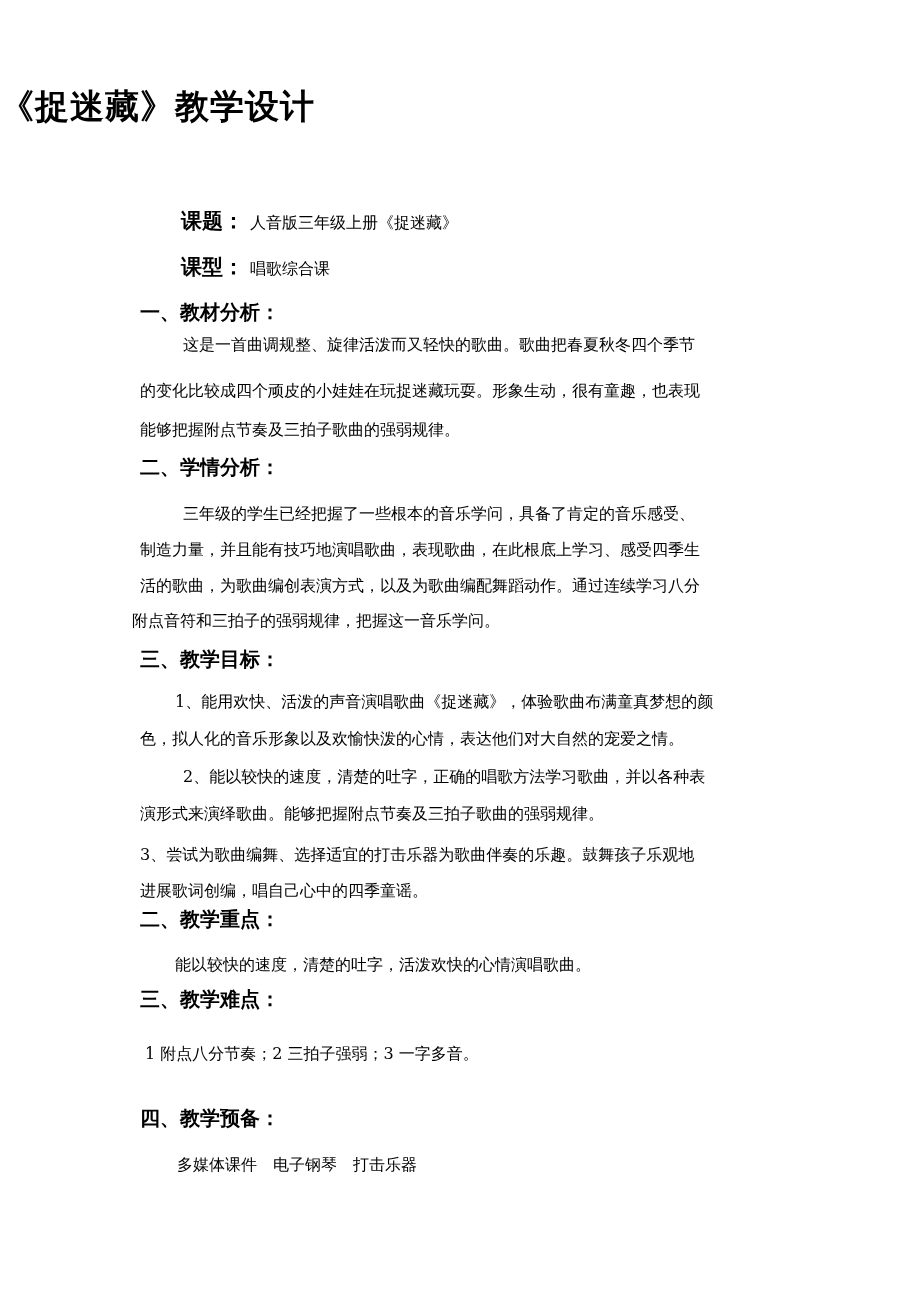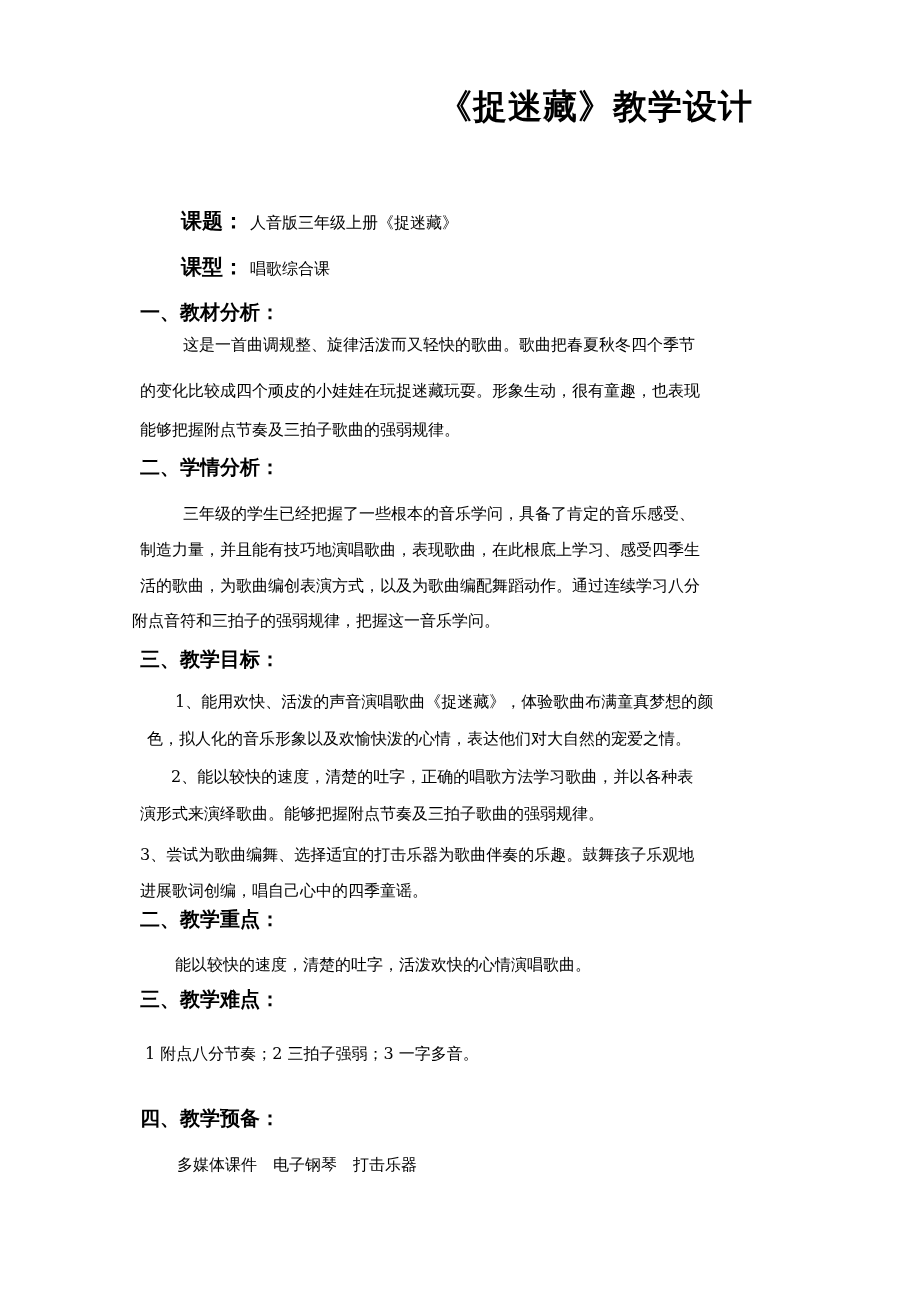--- a/index.html
+++ b/index.html
@@ -18,21 +18,21 @@
     .page {
       position: absolute;
       left: 0; top: 0;
       width: 920px;
       height: 1302px;
     }
     .abs { position: absolute; white-space: nowrap; }
     .title {
       left: 0; width: 753px;
       top: 84px;
-      text-align: right;
+      text-align: left;
       font-family: "DejaVu Sans", "Liberation Sans", sans-serif;
       font-weight: bold;
       font-size: 34px;
       line-height: 44px;
       letter-spacing: 1px;
     }
     .meta-label {
       font-family: "DejaVu Sans", "Liberation Sans", sans-serif;
       font-weight: bold;
       font-size: 21px;
@@ -76,22 +76,22 @@
   <div class="abs line" style="left:140px; top:413px;">能够把握附点节奏及三拍子歌曲的强弱规律。</div>
 
   <div class="abs heading" style="top:453px;">二、学情分析：</div>
   <div class="abs line" style="left:183px; top:497px;">三年级的学生已经把握了一些根本的音乐学问，具备了肯定的音乐感受、</div>
   <div class="abs line" style="left:140px; top:533px;">制造力量，并且能有技巧地演唱歌曲，表现歌曲，在此根底上学习、感受四季生</div>
   <div class="abs line" style="left:140px; top:569px;">活的歌曲，为歌曲编创表演方式，以及为歌曲编配舞蹈动作。通过连续学习八分</div>
   <div class="abs line" style="left:132px; top:604px;">附点音符和三拍子的强弱规律，把握这一音乐学问。</div>
 
   <div class="abs heading" style="top:645px;">三、教学目标：</div>
   <div class="abs line" style="left:175px; top:685px;">1、能用欢快、活泼的声音演唱歌曲《捉迷藏》，体验歌曲布满童真梦想的颜</div>
-  <div class="abs line" style="left:140px; top:722px;margin-left:7px;">色，拟人化的音乐形象以及欢愉快泼的心情，表达他们对大自然的宠爱之情。</div>
-  <div class="abs line" style="left:171px; top:760px;">2、能以较快的速度，清楚的吐字，正确的唱歌方法学习歌曲，并以各种表</div>
+  <div class="abs line" style="left:140px; top:722px;">色，拟人化的音乐形象以及欢愉快泼的心情，表达他们对大自然的宠爱之情。</div>
+  <div class="abs line" style="left:183px; top:760px;">2、能以较快的速度，清楚的吐字，正确的唱歌方法学习歌曲，并以各种表</div>
   <div class="abs line" style="left:140px; top:797px;">演形式来演绎歌曲。能够把握附点节奏及三拍子歌曲的强弱规律。</div>
   <div class="abs line" style="left:140px; top:838px;">3、尝试为歌曲编舞、选择适宜的打击乐器为歌曲伴奏的乐趣。鼓舞孩子乐观地</div>
   <div class="abs line" style="left:140px; top:874px;">进展歌词创编，唱自己心中的四季童谣。</div>
 
   <div class="abs heading" style="top:905px;">二、教学重点：</div>
   <div class="abs line" style="left:175px; top:948px;">能以较快的速度，清楚的吐字，活泼欢快的心情演唱歌曲。</div>
 
   <div class="abs heading" style="top:985px;">三、教学难点：</div>
   <div class="abs line" style="left:145px; top:1037px;">1 附点八分节奏；2 三拍子强弱；3 一字多音。</div>
 

